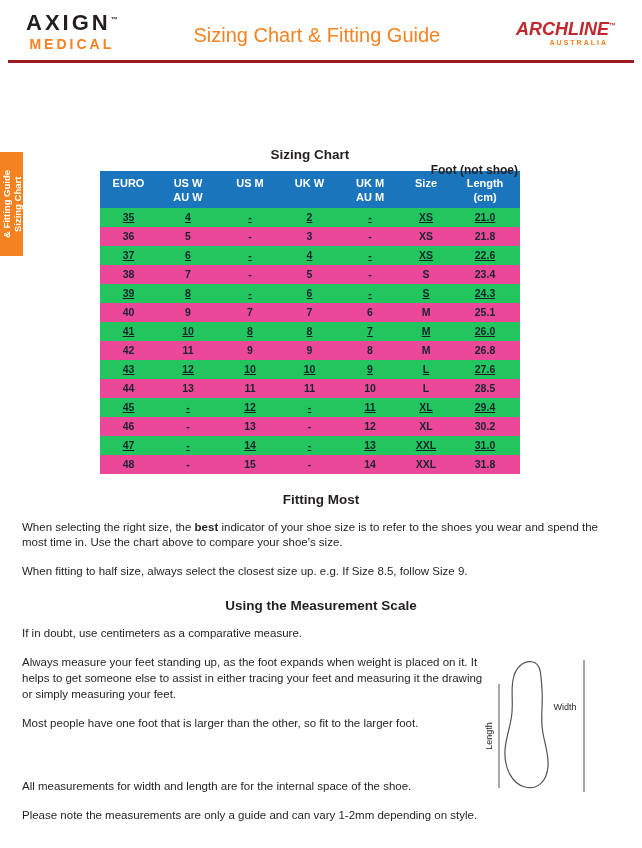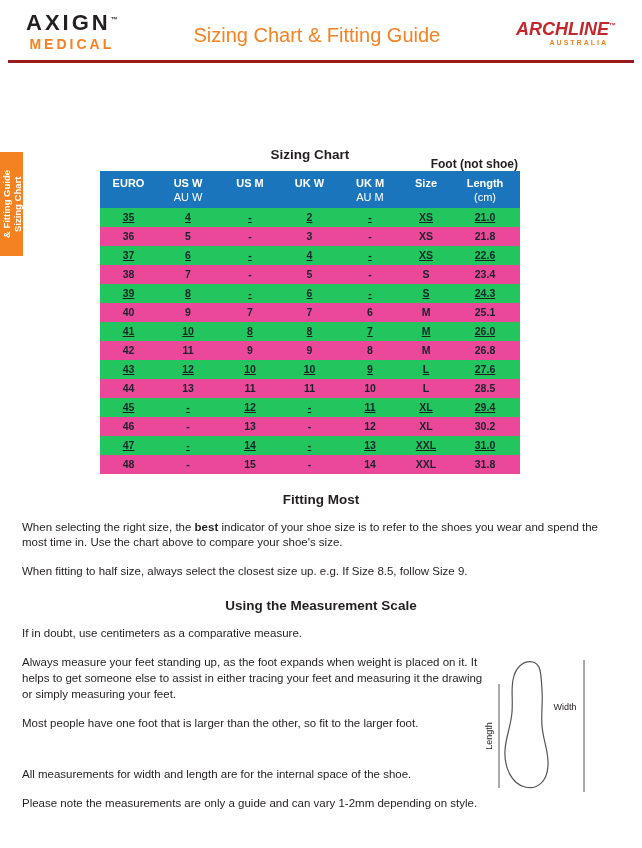--- a/index.html
+++ b/index.html
@@ -21,33 +21,33 @@
   .red-line{height:3px;background:#9A1B1F;margin:4px 8px 0 8px;}
   
   .side-tab{position:absolute;left:0;top:152px;width:23px;height:104px;background:#F58220;
     display:flex;align-items:center;justify-content:center;}
   .side-tab .txt{display:flex;flex-direction:row;}
   .side-tab .txt span{writing-mode:vertical-rl;transform:rotate(180deg);
     color:#fff;font-size:9.5px;font-weight:bold;line-height:11px;text-align:center;}
   
   .chart-wrap{position:relative;margin:84px 0 0 100px;width:420px;}
   .chart-title{text-align:center;font-size:13.5px;font-weight:bold;margin-bottom:9px;}
-  .foot-note{position:absolute;top:10px;right:2px;font-size:12px;font-weight:bold;}
+  .foot-note{position:absolute;top:16px;right:2px;font-size:12px;font-weight:bold;}
   table{border-collapse:collapse;width:420px;table-layout:fixed;}
   th{background:#1B75BC;color:#fff;font-size:11px;font-weight:bold;vertical-align:top;
      padding:5px 0 3px 0;line-height:1.3;}
-  th .l2{display:block;font-weight:normal;min-height:0;}
+  th .l2{display:block;font-weight:bold;min-height:0;}
   td{text-align:center;font-size:10.5px;font-weight:bold;color:#17242d;height:19px;padding:0;}
   tr.dark{background:#22c55e;text-decoration:underline;}
   tr.light{background:#ec4899;}
   
   .section-title{text-align:center;font-size:13.5px;font-weight:bold;margin-top:18px;}
   .para{font-size:11.5px;line-height:1.38;margin:13px 28px 0 22px;}
   .measure{position:relative;}
-  .gap-lg{margin-top:36px;}
+  .gap-lg{margin-top:48px;}
   
   .foot-diagram{position:absolute;top:58px;right:52px;width:105px;height:140px;}
 </style>
 </head>
 <body>
 
 <div class="header">
   <div class="axign">
     <div class="name"><span>AXIGN</span><sup>™</sup></div>
     <div class="sub">MEDICAL</div>

